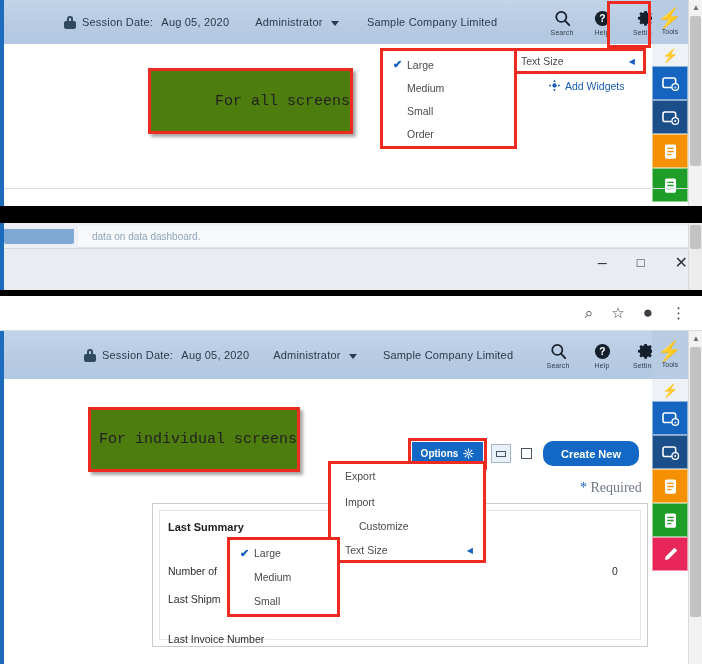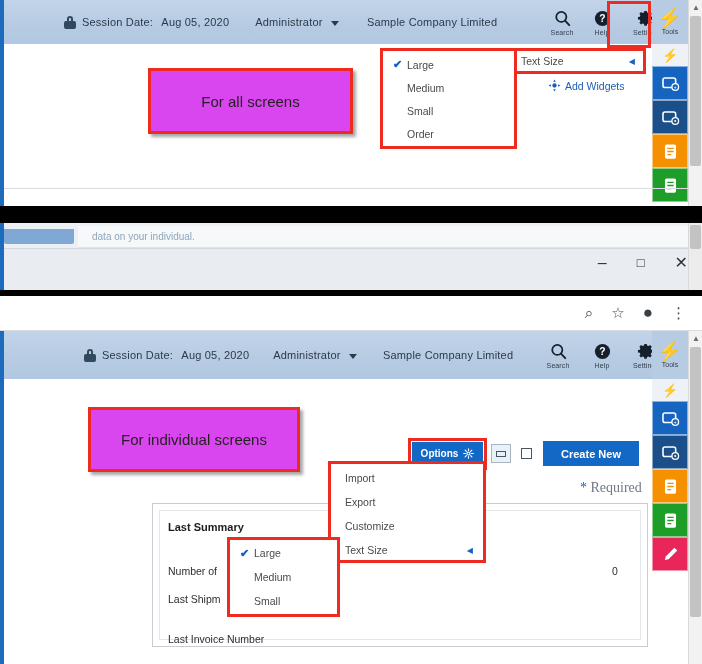--- a/index.html
+++ b/index.html
@@ -41,21 +41,21 @@
   .rail-sub { height:22px; background:#eef1f5; display:flex;align-items:center;justify-content:center; }
   .rail-btn { width:36px; height:34px; display:flex; align-items:center; justify-content:center; border:1px solid rgba(255,255,255,.5); }
   .rail-svg { width:19px; height:19px; }
 
   .scrollbar { position:absolute; right:0; top:0; width:14px; bottom:0; background:#f2f2f2; border-left:1px solid #dadada; }
   .scroll-up { width:14px; height:14px; display:flex; align-items:center; justify-content:center; font-size:8px; color:#6b6b6b; background:#f2f2f2;}
   .scroll-thumb { position:absolute; left:1px; width:11px; background:#c3c3c3; border-radius:2px; }
 
   
   .redbox { position:absolute; border:3px solid #ee2b20; background:transparent; }
-  .redbox.filled { background:#d946ef; box-shadow:3px 3px 3px rgba(0,0,0,.35); display:flex; align-items:center; justify-content:center; }
+  .redbox.filled { background:#4d7c0f; box-shadow:3px 3px 3px rgba(0,0,0,.35); display:flex; align-items:center; justify-content:flex-end;font-family:Liberation Mono, monospace; }
   .redbox .cap { font-size:15px; color:#231f20; }
 
   
   .menu { position:absolute; background:#ffffff; box-shadow:0 2px 7px rgba(0,0,0,.35); }
   .menu-item { display:flex; align-items:center; font-size:10.5px; color:#4a4a4a; padding:0 10px; height:24px; white-space:nowrap; }
   .menu-item .check { width:14px; color:#1560c0; font-size:11px; font-weight:bold; }
   .menu-item .arrow { margin-left:auto; color:#1560c0; font-size:8px; }
 
   
   .textsize-pill { position:absolute; background:#ffffff; display:flex; align-items:center; padding:0 8px; font-size:10.5px; color:#4a4a4a; }
@@ -71,21 +71,21 @@
   .chrome-toolbar .ic { font-size:15px; color:#4a4a4a; }
   .tabstrip-left { position:absolute; background:#7fa9d4; }
   .dash-text { position:absolute; font-size:10px; color:#8fa7bd; }
   .thin-line { position:absolute; background:#d9dde2; height:1px; }
 
   
   .toolbtn-blue { position:absolute; background:#1268c4; color:#fff; font-size:10px; font-weight:bold;
                   display:flex;align-items:center;justify-content:center;gap:5px; }
   .toolbtn-plain { position:absolute; border:1px solid #a9b5c2; background:#fff; display:flex;align-items:center;justify-content:center; }
   .createnew { position:absolute; background:#1268c4; color:#fff; font-size:11px; font-weight:bold;
-               display:flex;align-items:center;justify-content:center; }
+               display:flex;align-items:center;justify-content:center;border-radius:10px; }
   .required { position:absolute; font-size:14px; color:#6f7886;font-family:Liberation Serif, serif; }
   .required .star { color:#1560c0; }
 
   .card { position:absolute; border:1px solid #c9cdd3; background:#fff; }
   .card-inner { position:absolute; left:6px; top:6px; right:6px; bottom:6px; border:1px solid #e3e6ea; }
   .card-title { position:absolute; font-size:11px; font-weight:bold; color:#1c1c1c; }
   .card-row { position:absolute; font-size:10.5px; color:#2d2d2d; }
   .card-val { position:absolute; font-size:10.5px; color:#2d2d2d; }
 </style>
 </head>
@@ -225,21 +225,21 @@
     <div class="thin-line" style="left:4px; right:14px; top:188px;"></div>
   </div>
 
   <div class="blackbar" style="top:206px;height:17px;"></div>
 
   <div class="app-pane" style="top:223px;height:67px;background:#eceff3;">
     <div class="blue-edge"></div>
     <div class="tabstrip-left" style="left:4px;top:6px;width:70px;height:15px;border-radius:0 0 2px 2px;"></div>
     <div style="position:absolute;left:78px;top:3px;right:14px;height:22px;background:#f7f8fa;border-bottom:1px solid #dfe3e8;"></div>
     <div class="dash-text" style="left:92px;top:8px;">
-      <span>data on your individual.</span>
+      <span>data on data dashboard.</span>
     </div>
     <div style="position:absolute;left:4px;top:25px;right:0;bottom:0;background:#e9ecf1;border-top:1px solid #d4d8de;"></div>
     <div class="winctl" style="right:14px;top:32px;">
       <span>–</span>
       <span style="font-size:13px">□</span>
       <span>✕</span>
     </div>
     <div class="scrollbar" style="background:#ececec;">
       <div class="scroll-thumb" style="top:2px;height:24px;"></div>
     </div>
@@ -390,27 +390,27 @@
     </div>
     <div class="card-row" style="left:168px; top:262px;">
       <span>Last Shipm</span>
     </div>
     <div class="card-row" style="left:168px; top:290px;margin-top:12px;">
       <span>Last Invoice Number</span>
     </div>
 
     <div class="redbox" style="left:328px; top:130px; width:158px; height:102px;"></div>
     <div class="menu" style="left:331px; top:133px; width:152px; height:96px; box-shadow:none;">
+      <div class="menu-item" style="height:24px; padding-left:14px;">
+        <span>Export</span>
+      </div>
       <div class="menu-item" style="height:24px; margin-top:2px; padding-left:14px;">
         <span>Import</span>
       </div>
-      <div class="menu-item" style="height:24px; padding-left:14px;">
-        <span>Export</span>
-      </div>
-      <div class="menu-item" style="height:24px; padding-left:14px;">
+      <div class="menu-item" style="height:24px; padding-left:28px;">
         <span>Customize</span>
       </div>
       <div class="menu-item" style="height:24px; padding-left:14px;">
         <span>Text Size</span>
         <span class="arrow">◀</span>
       </div>
     </div>
 
     <div class="redbox" style="left:227px; top:206px; width:113px; height:80px;"></div>
     <div class="menu" style="left:230px; top:209px; width:107px; height:74px; box-shadow:none;">

